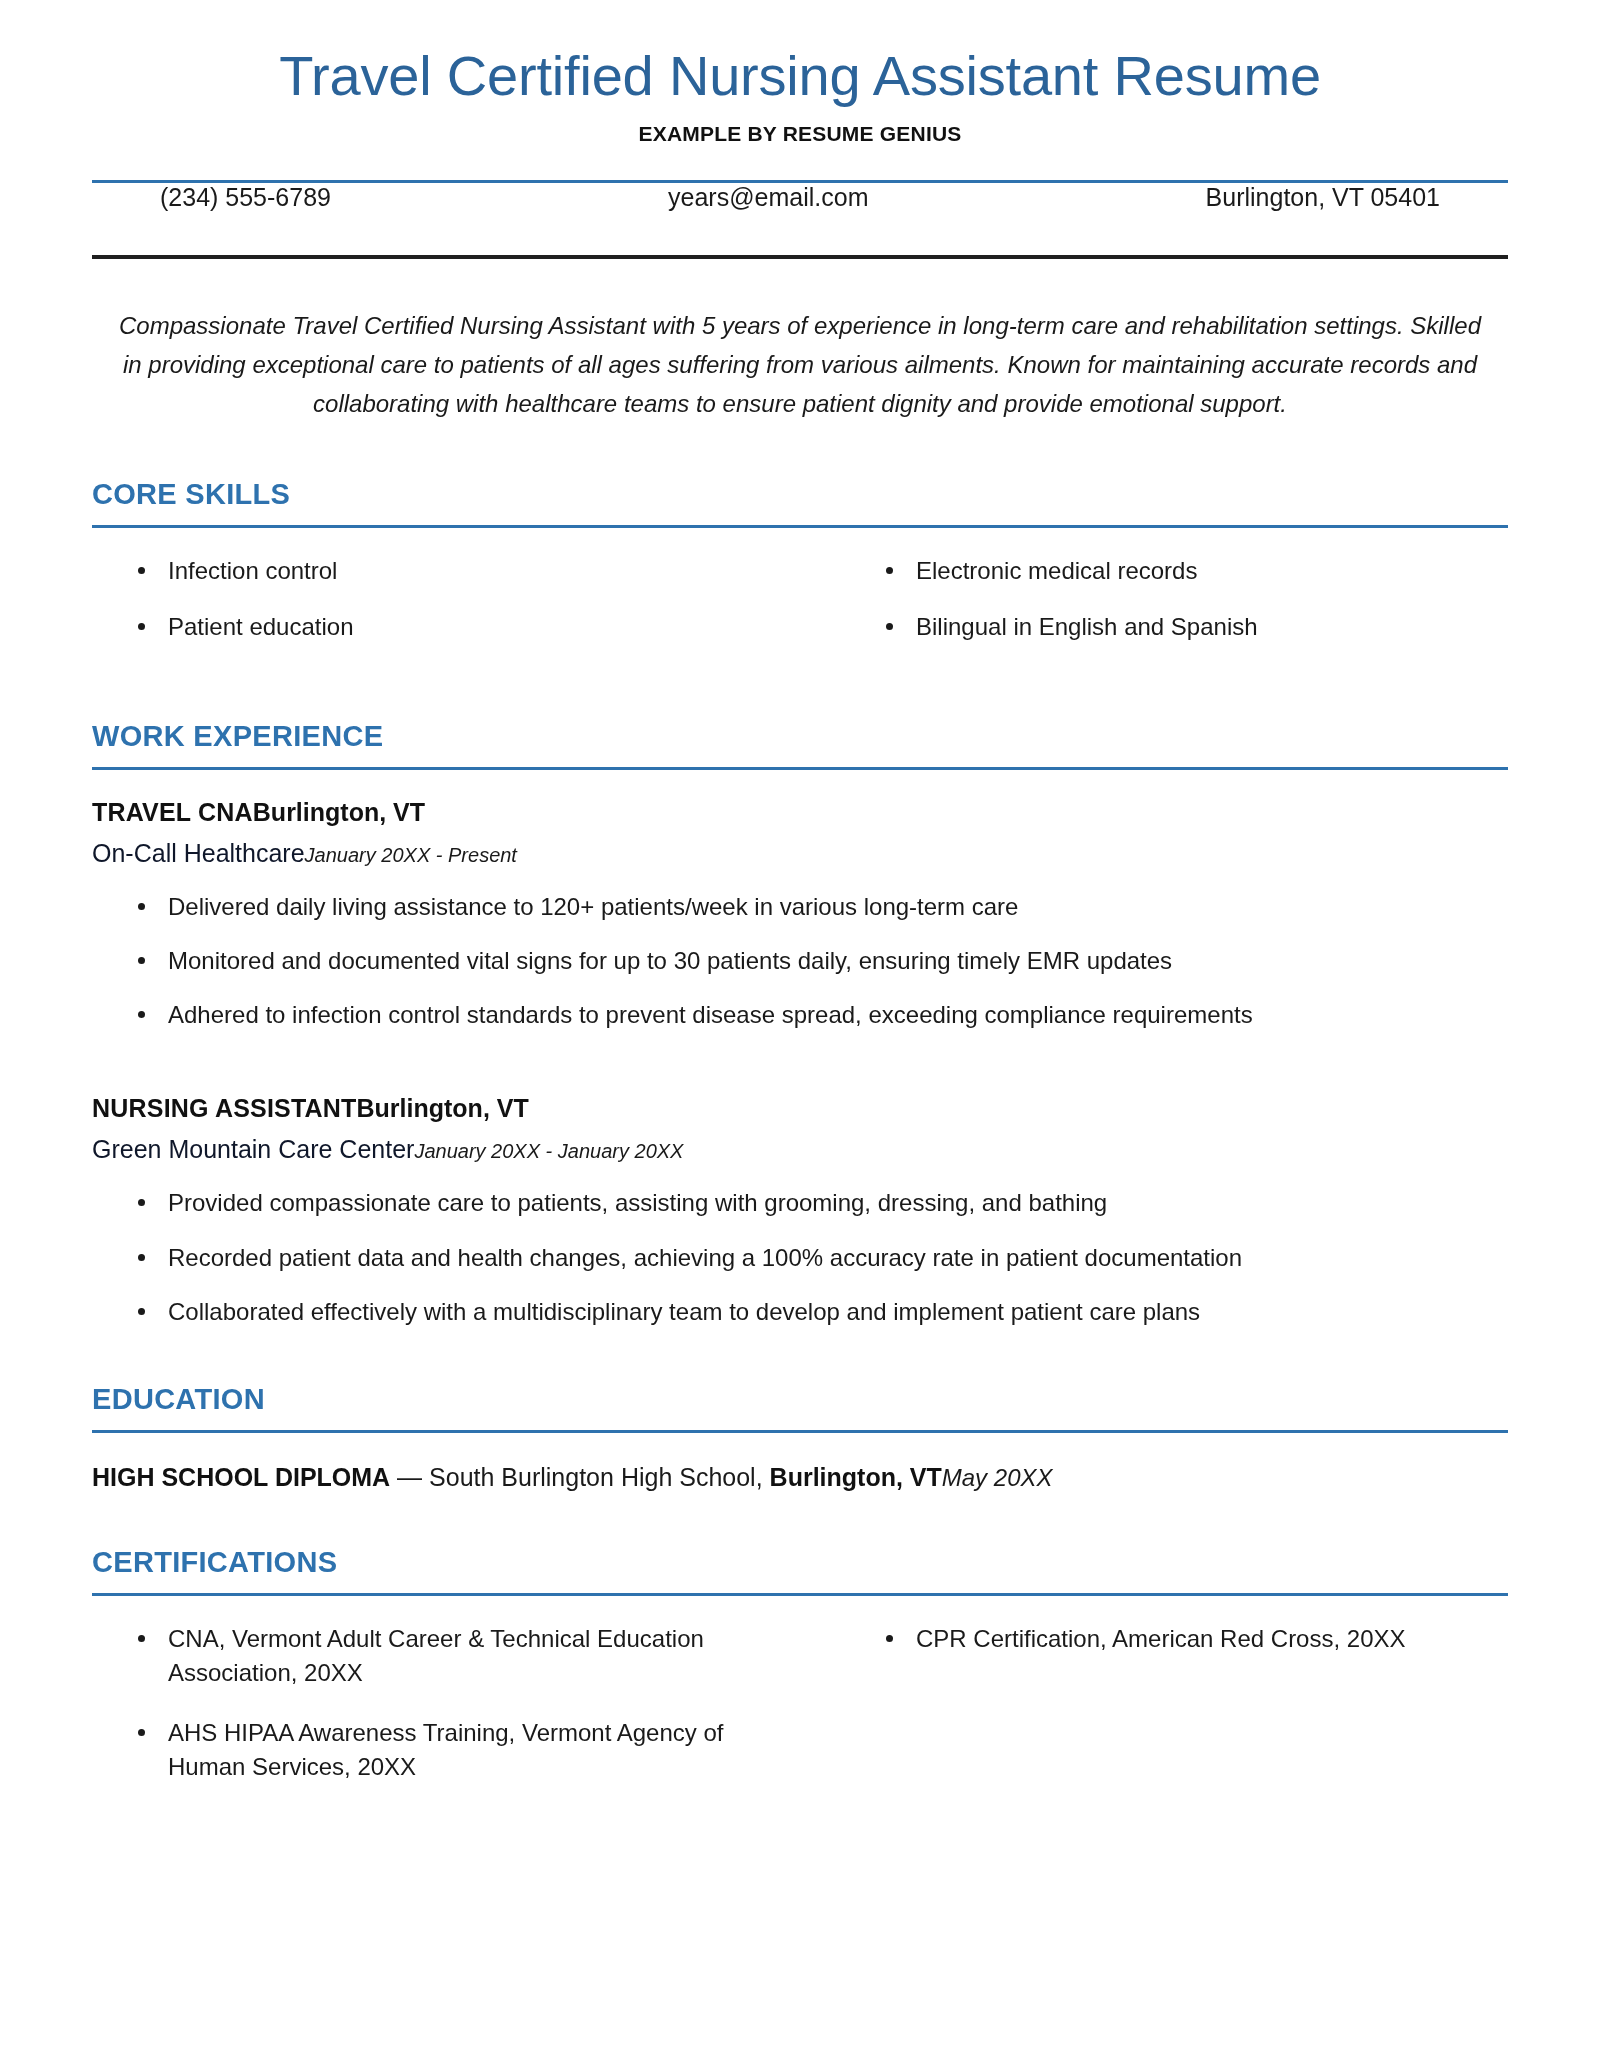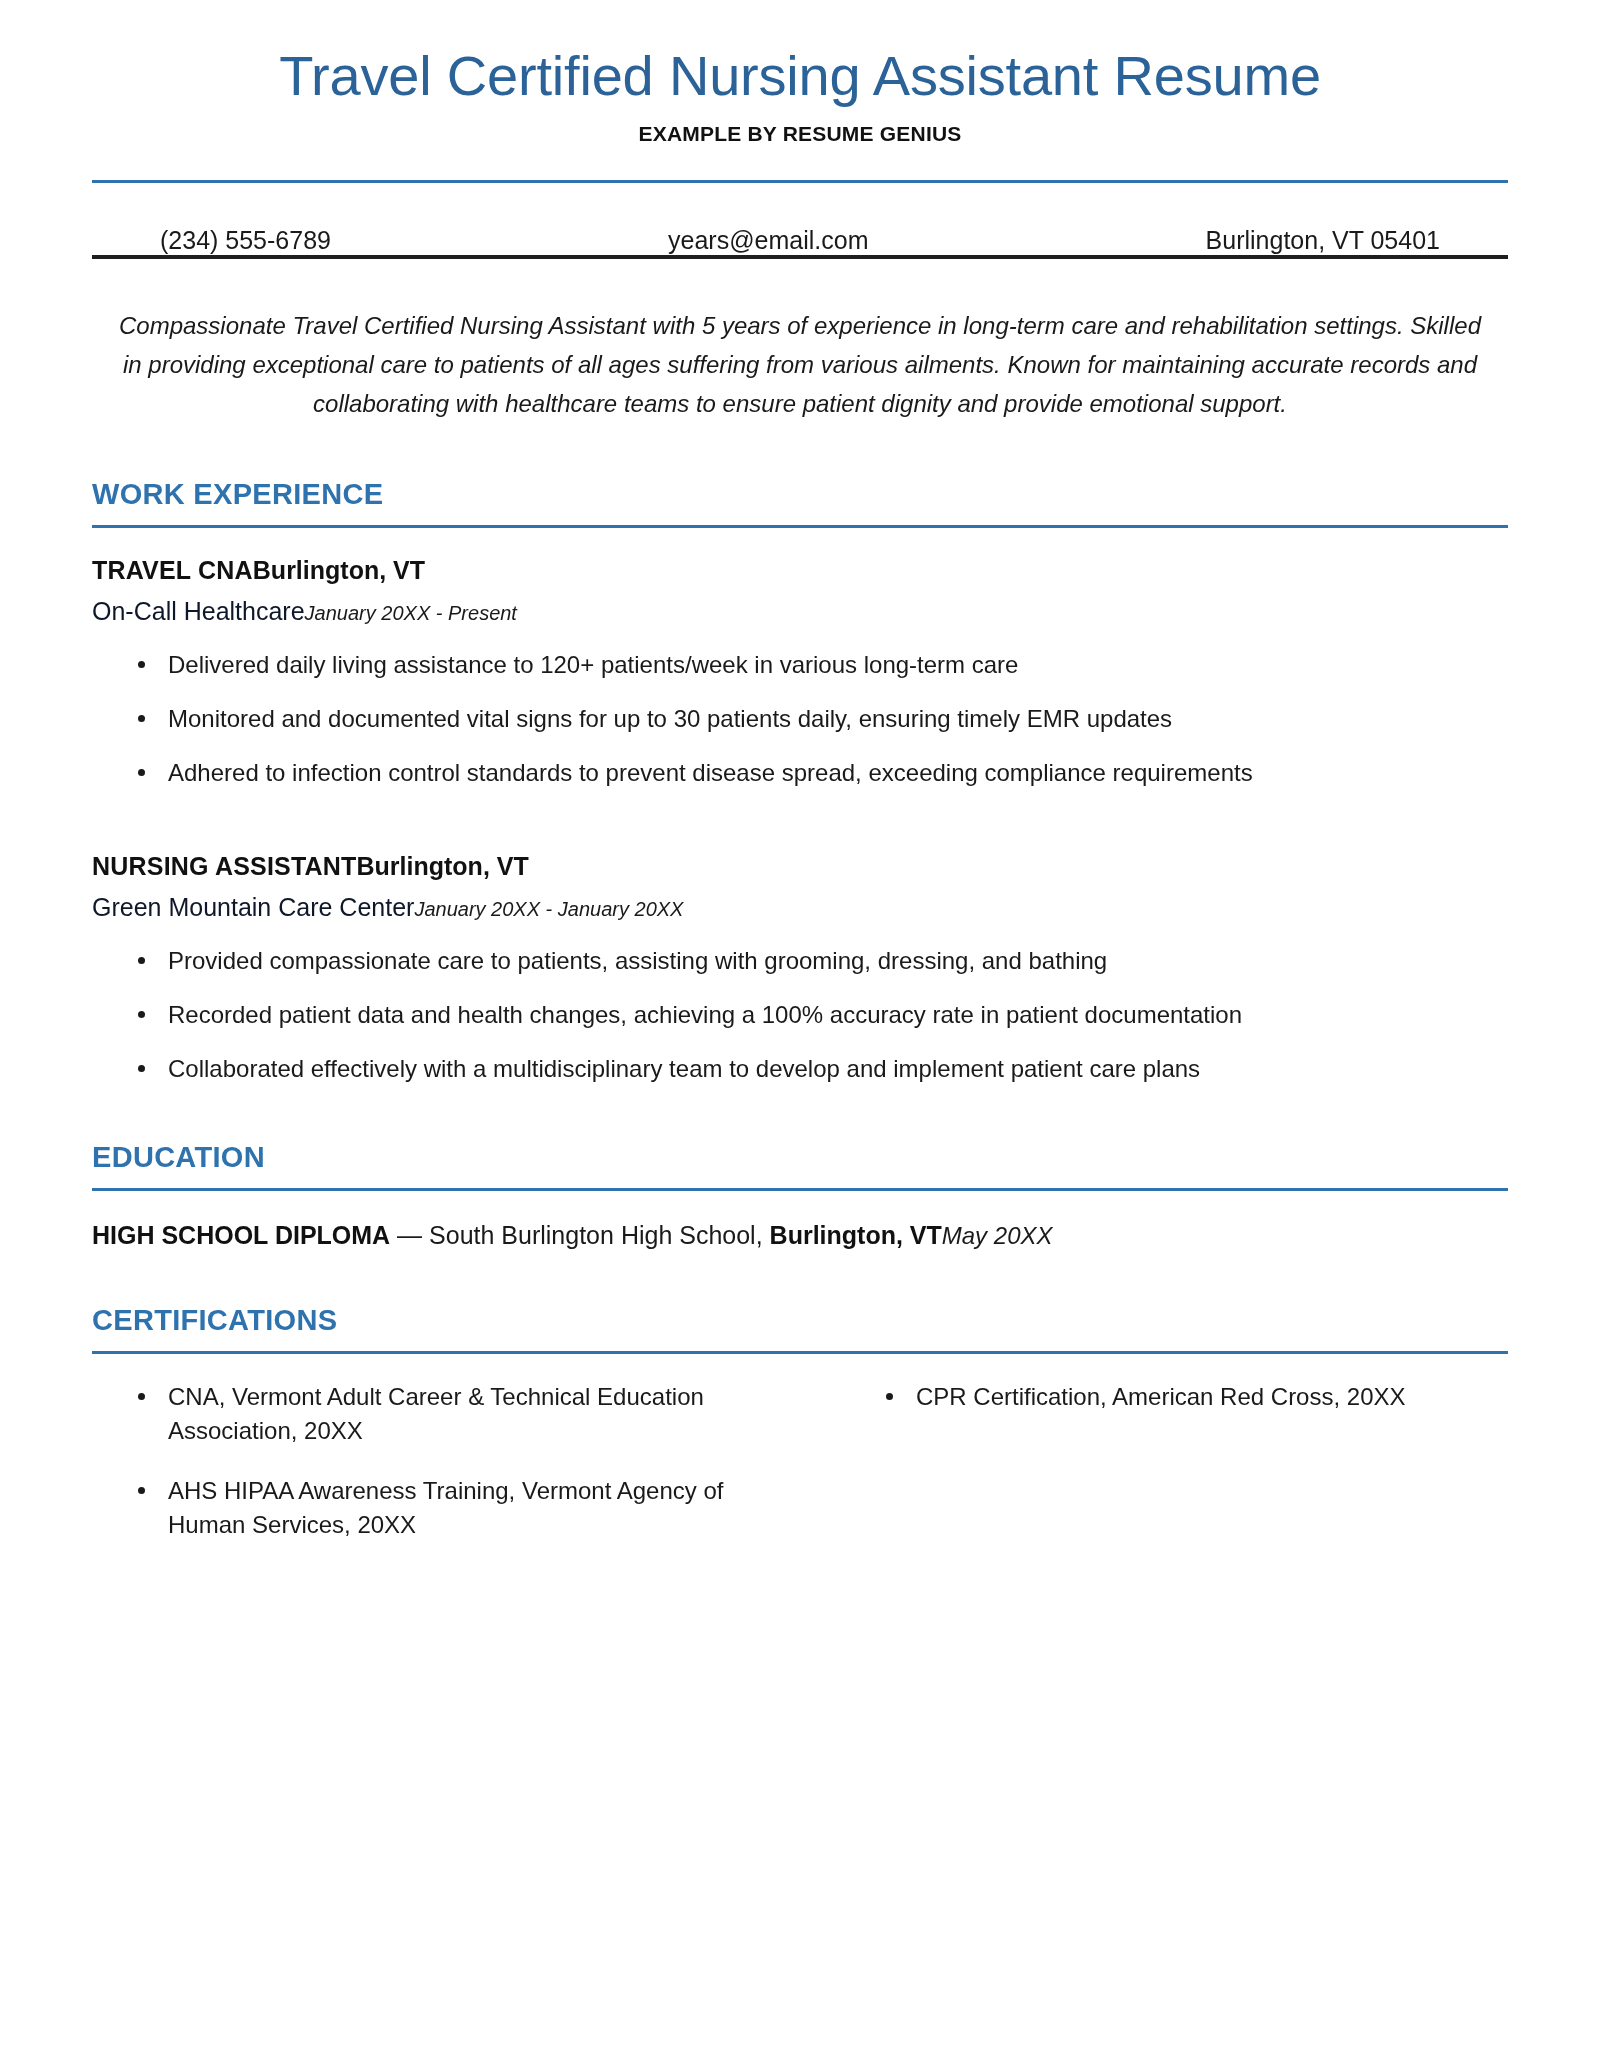--- a/index.html
+++ b/index.html
@@ -44,21 +44,21 @@
   }
   .rule-blue-top {
     height: 0;
     border-top: 3px solid #2e72ae;
     margin-top: 34px;
   }
 
   
   .contact-row {
     display: flex;
-    align-items: flex-end;
+    align-items: flex-start;
     justify-content: space-between;
     padding: 0 68px;
     height: 72px;
     box-sizing: border-box;
   }
   .contact-item {
     font-size: 25px;
     color: #1a1a1a;
     white-space: nowrap;
   }
@@ -188,20 +188,38 @@
 
   <div class="contact-row">
     <div class="contact-item">(234) 555-6789</div>
     <div class="contact-item center">years@email.com</div>
     <div class="contact-item">Burlington, VT 05401</div>
   </div>
   <div class="rule-black"></div>
 
   <p class="summary">Compassionate Travel Certified Nursing Assistant with 5 years of experience in long-term care and rehabilitation settings. Skilled in providing exceptional care to patients of all ages suffering from various ailments. Known for maintaining accurate records and collaborating with healthcare teams to ensure patient dignity and provide emotional support.</p>
 
+  <div class="section">
+    <div class="section-title">CORE SKILLS</div>
+    <div class="rule-section"></div>
+    <div class="two-col">
+      <div class="col left">
+        <ul class="bullets">
+          <li>Infection control</li>
+          <li>Patient education</li>
+        </ul>
+      </div>
+      <div class="col right">
+        <ul class="bullets">
+          <li>Electronic medical records</li>
+          <li>Bilingual in English and Spanish</li>
+        </ul>
+      </div>
+    </div>
+  </div>
 
   <div class="section">
     <div class="section-title">WORK EXPERIENCE</div>
     <div class="rule-section"></div>
 
     <div class="job">
       <div class="job-line">
         <div class="job-title">TRAVEL CNA</div>
         <div class="job-location">Burlington, VT</div>
       </div>

